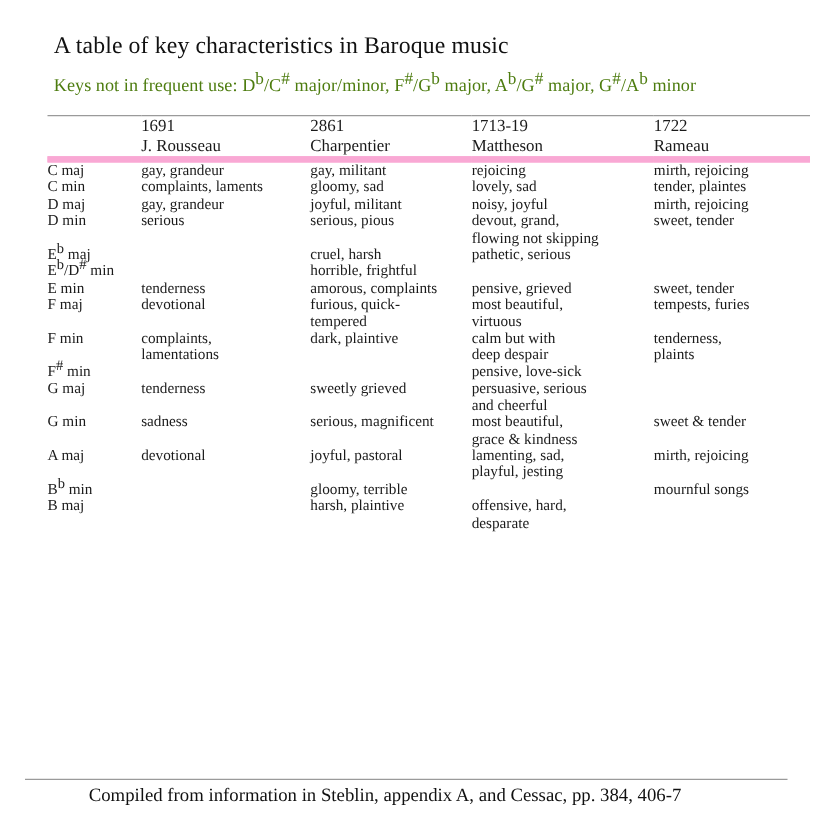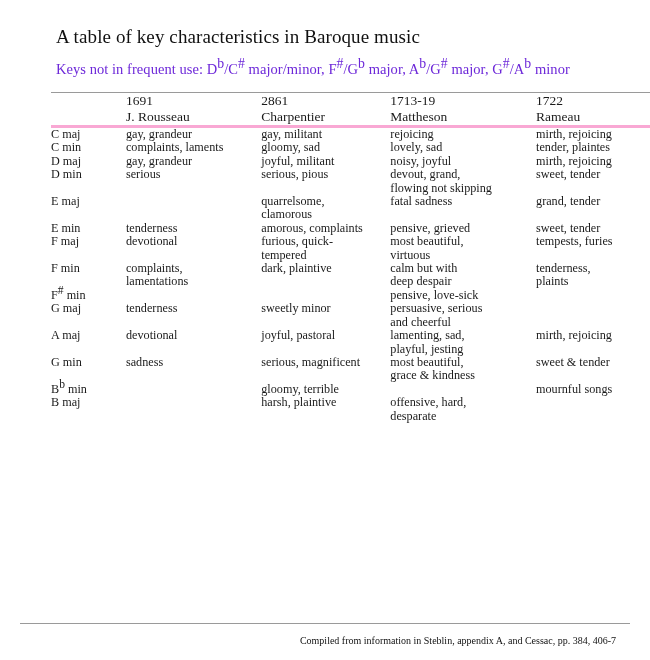--- a/index.html
+++ b/index.html
@@ -12,32 +12,32 @@
     background: #ffffff;
     font-family: "Liberation Serif", serif;
     color: #1a1a1a;
     overflow: hidden;
   }
   .page {
     position: relative;
     width: 616px;
     height: 660px;
     box-sizing: border-box;
-    padding: 22px 20px 0 31px;
+    padding: 22px 20px 0 18px;
   }
   .title {
     font-size: 19px;
     font-weight: normal;
     color: #111;
     margin: 4px 0 0 25px;
     letter-spacing: 0.1px;
   }
   .subtitle {
     font-size: 14.5px;
-    color: #6d28d9;
+    color: #4d7c0f;
     margin: 13px 0 0 25px;
     letter-spacing: 0.05px;
   }
   sup {
     font-size: 0.72em;
     vertical-align: 0.42em;
     line-height: 0;
   }
   .flat, .sharp {
     font-size: 0.95em;
@@ -52,21 +52,21 @@
     vertical-align: top;
     text-align: left;
     font-weight: normal;
     padding: 0;
   }
   .rule-top td {
     border-top: 1px solid #9a9a9a;
     font-family: Liberation Serif, serif;
   }
   .rule-bottom td {
-    border-bottom: 3px solid #f9a8d4;
+    border-bottom: 5px solid #f9a8d4;
   }
   .hdr-row td {
     font-size: 13.5px;
     padding-top: 8px;
   }
   .hdr-row2 td {
     font-size: 13.5px;
     padding-top: 1px;
     padding-bottom: 9px;
   }
@@ -83,22 +83,22 @@
     padding-bottom: 0px;
   }
   .body-row td.keycell {
     font-size: 12.2px;
   }
   .footer {
     position: absolute;
     left: 0;
     right: 0;
     bottom: 14px;
-    text-align: right;
-    font-size: 10px;
+    text-align: center;
+    font-size: 15px;
     color: #111;
   }
   .footer-rule {
     position: absolute;
     left: 20px;
     width: 610px;
     bottom: 36px;
     border-top: 1px solid #9a9a9a;
     height: 0;
   }
@@ -161,25 +161,32 @@
           <td>mirth, rejoicing</td>
         </tr>
         <tr class="body-row">
           <td class="keycell">D min</td>
           <td>serious</td>
           <td>serious, pious</td>
           <td>devout, grand,<br>flowing not skipping</td>
           <td>sweet, tender</td>
         </tr>
         <tr class="body-row">
-          <td class="keycell">E maj</td>
-          <td></td>
-          <td>quarrelsome,<br>clamorous</td>
-          <td>fatal sadness</td>
-          <td>grand, tender</td>
+          <td class="keycell">E<sup class="flat">b</sup> maj</td>
+          <td></td>
+          <td>cruel, harsh</td>
+          <td>pathetic, serious</td>
+          <td></td>
+        </tr>
+        <tr class="body-row">
+          <td class="keycell">E<sup class="flat">b</sup>/D<sup class="sharp">#</sup> min</td>
+          <td></td>
+          <td>horrible, frightful</td>
+          <td></td>
+          <td></td>
         </tr>
         <tr class="body-row">
           <td class="keycell">E min</td>
           <td>tenderness</td>
           <td>amorous, complaints</td>
           <td>pensive, grieved</td>
           <td>sweet, tender</td>
         </tr>
         <tr class="body-row">
           <td class="keycell">F maj</td>
@@ -198,39 +205,39 @@
         <tr class="body-row">
           <td class="keycell">F<sup class="sharp">#</sup> min</td>
           <td></td>
           <td></td>
           <td>pensive, love-sick</td>
           <td></td>
         </tr>
         <tr class="body-row">
           <td class="keycell">G maj</td>
           <td>tenderness</td>
-          <td>sweetly minor</td>
+          <td>sweetly grieved</td>
           <td>persuasive, serious<br>and cheerful</td>
           <td></td>
+        </tr>
+        <tr class="body-row">
+          <td class="keycell">G min</td>
+          <td>sadness</td>
+          <td>serious, magnificent</td>
+          <td>most beautiful,<br>grace &amp; kindness</td>
+          <td>sweet &amp; tender</td>
         </tr>
         <tr class="body-row">
           <td class="keycell">A maj</td>
           <td>devotional</td>
           <td>joyful, pastoral</td>
           <td>lamenting, sad,<br>playful, jesting</td>
           <td>mirth, rejoicing</td>
         </tr>
         <tr class="body-row">
-          <td class="keycell">G min</td>
-          <td>sadness</td>
-          <td>serious, magnificent</td>
-          <td>most beautiful,<br>grace &amp; kindness</td>
-          <td>sweet &amp; tender</td>
-        </tr>
-        <tr class="body-row">
           <td class="keycell">B<sup class="flat">b</sup> min</td>
           <td></td>
           <td>gloomy, terrible</td>
           <td></td>
           <td>mournful songs</td>
         </tr>
         <tr class="body-row">
           <td class="keycell">B maj</td>
           <td></td>
           <td>harsh, plaintive</td>

